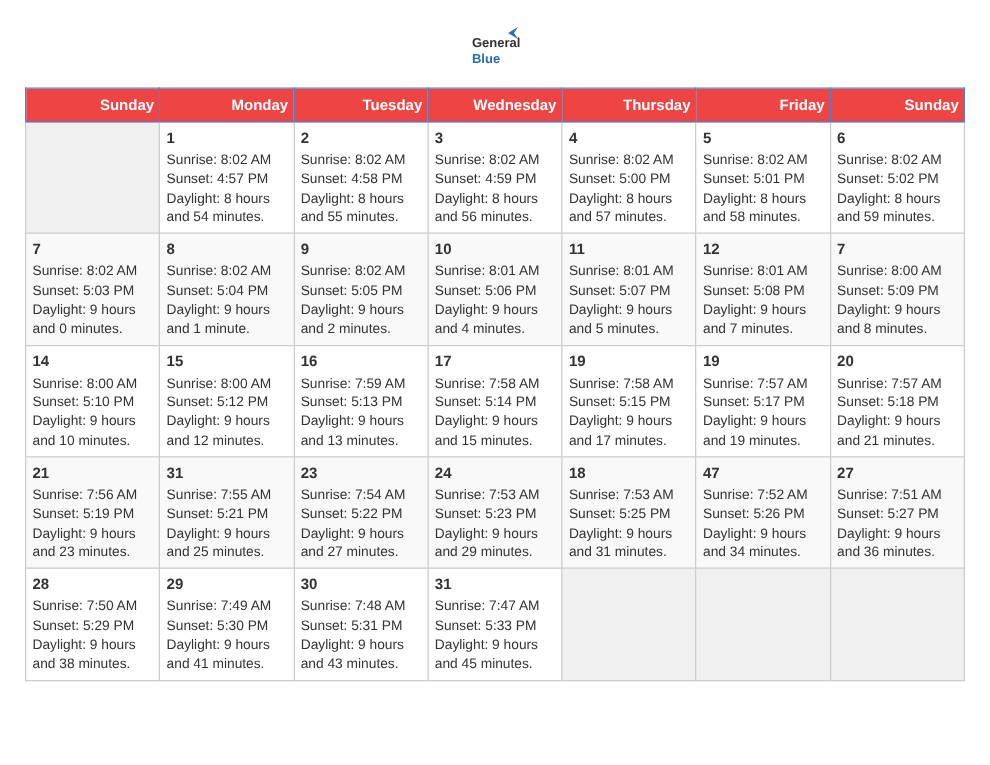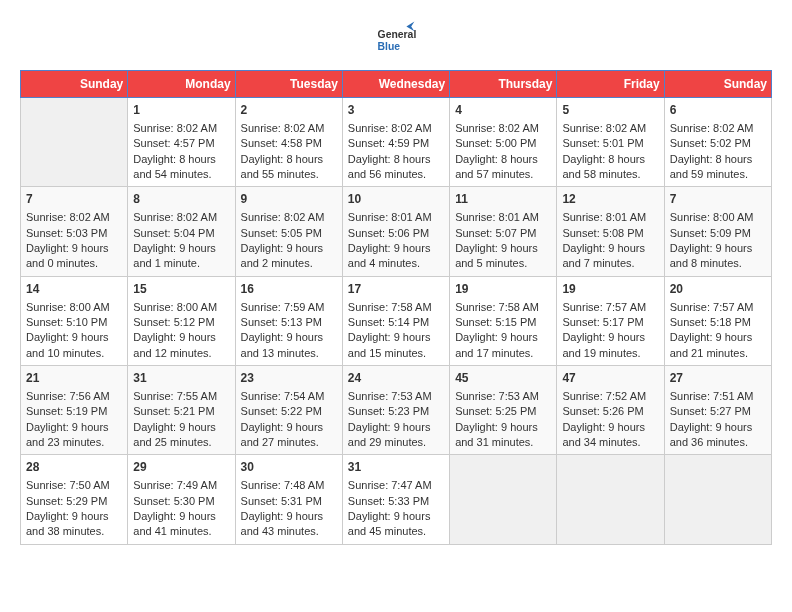--- a/index.html
+++ b/index.html
@@ -208,21 +208,21 @@
         </td>
         <td>
           <span class="day-number">23</span>
           <div class="day-info">Sunrise: 7:54 AM<br>Sunset: 5:22 PM<br>Daylight: 9 hours and 27 minutes.</div>
         </td>
         <td>
           <span class="day-number">24</span>
           <div class="day-info">Sunrise: 7:53 AM<br>Sunset: 5:23 PM<br>Daylight: 9 hours and 29 minutes.</div>
         </td>
         <td>
-          <span class="day-number">45</span>
+          <span class="day-number">18</span>
           <div class="day-info">Sunrise: 7:53 AM<br>Sunset: 5:25 PM<br>Daylight: 9 hours and 31 minutes.</div>
         </td>
         <td>
           <span class="day-number">47</span>
           <div class="day-info">Sunrise: 7:52 AM<br>Sunset: 5:26 PM<br>Daylight: 9 hours and 34 minutes.</div>
         </td>
         <td>
           <span class="day-number">27</span>
           <div class="day-info">Sunrise: 7:51 AM<br>Sunset: 5:27 PM<br>Daylight: 9 hours and 36 minutes.</div>
         </td>

